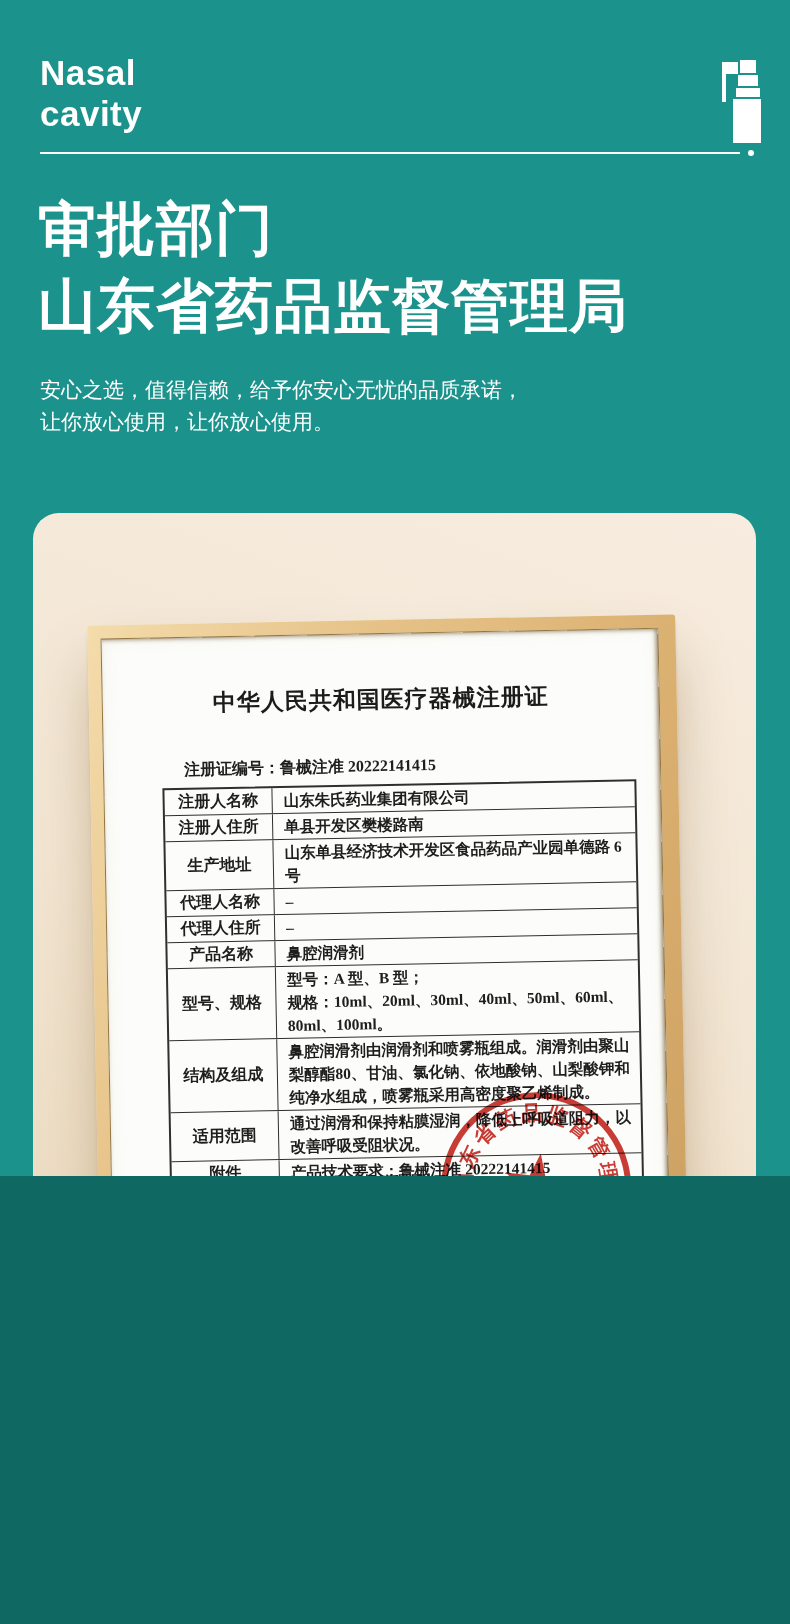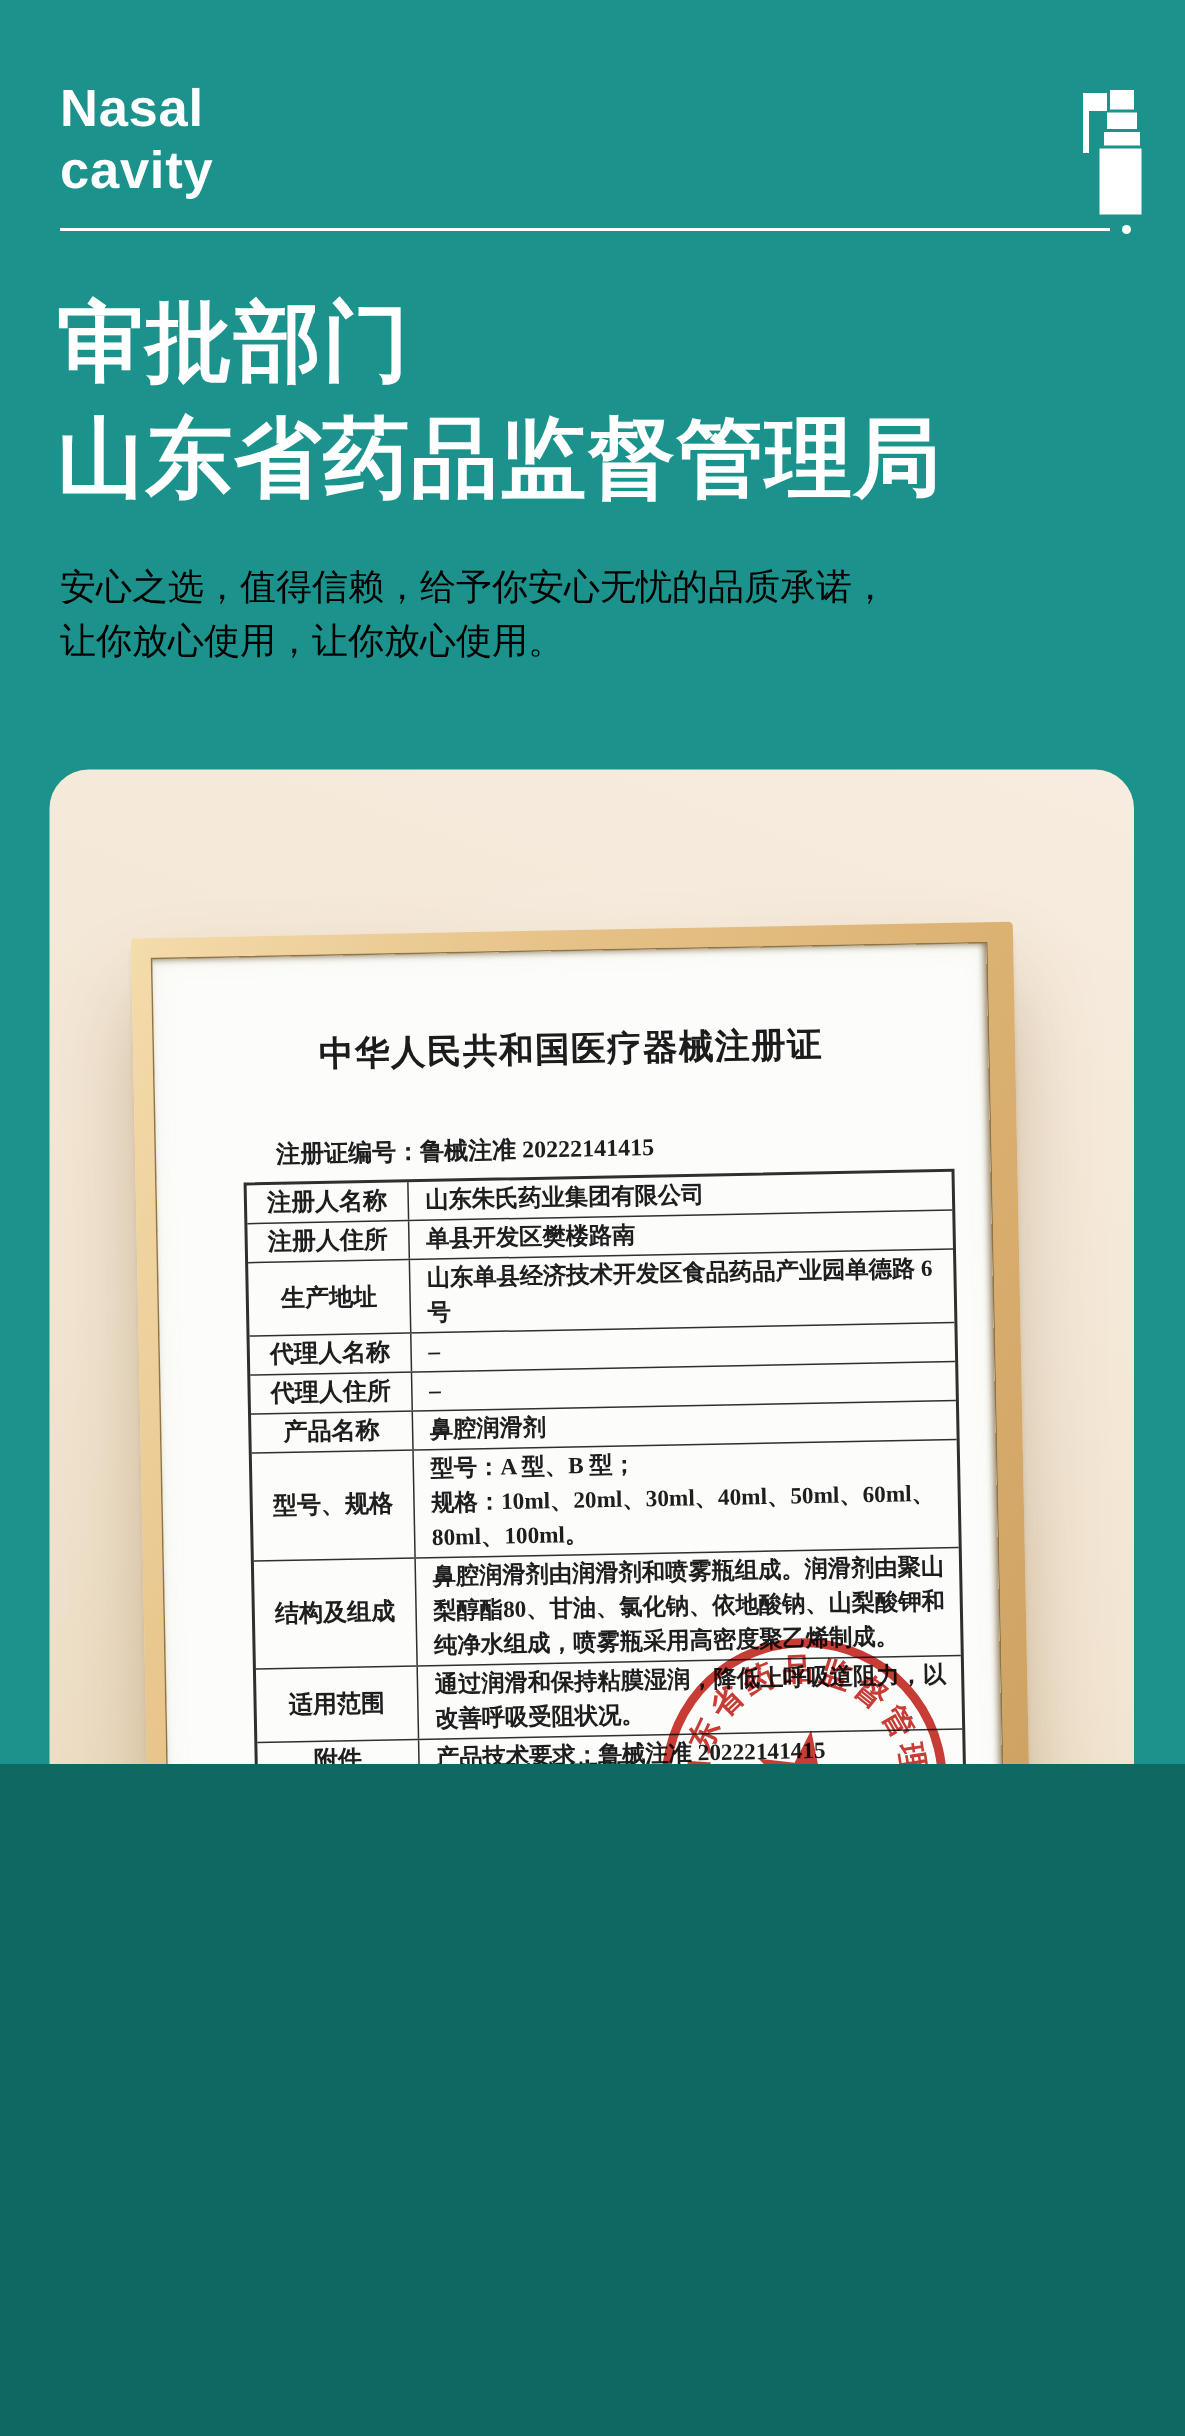--- a/index.html
+++ b/index.html
@@ -17,21 +17,21 @@
   }
   .spray { position:absolute; left:716px; top:55px; }
   .rule { position:absolute; left:40px; top:152px; width:700px; height:2px; background:#ffffff; }
   .rule-dot { position:absolute; left:748px; top:150px; width:6px; height:6px; border-radius:50%; background:#ffffff; }
   .headline {
     position:absolute; left:38px; top:190px; width:720px;
     color:#ffffff; font-size:58px; font-weight:900; line-height:1.33; letter-spacing:1px;
   }
   .subtitle {
     position:absolute; left:40px; top:374px; width:720px;
-    color:#000000; font-size:24px; font-weight:400; line-height:1.5;
+    color:#ffffff; font-size:21px; font-weight:400; line-height:1.5;
   }
   
   .card {
     position:absolute; left:33px; top:513px; width:723px; height:1095px;
     border-radius:26px; overflow:hidden;
     background:linear-gradient(200deg,#f7ecdf 0%,#f2e5d2 45%,#ecdcc2 72%,#e3cfae 100%);
   }
   .glow {
     position:absolute; left:0; top:0; right:0; height:900px; z-index:1;
     background:radial-gradient(ellipse 62% 48% at 52% 42%, rgba(255,253,248,.95), rgba(255,250,240,0) 72%);

